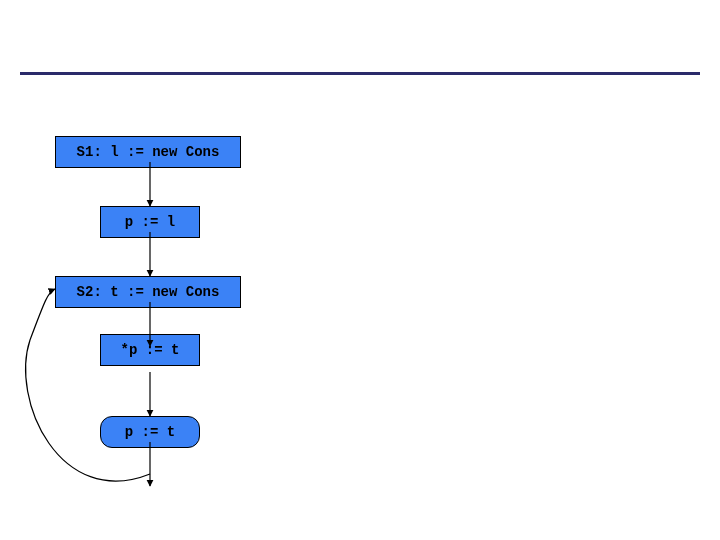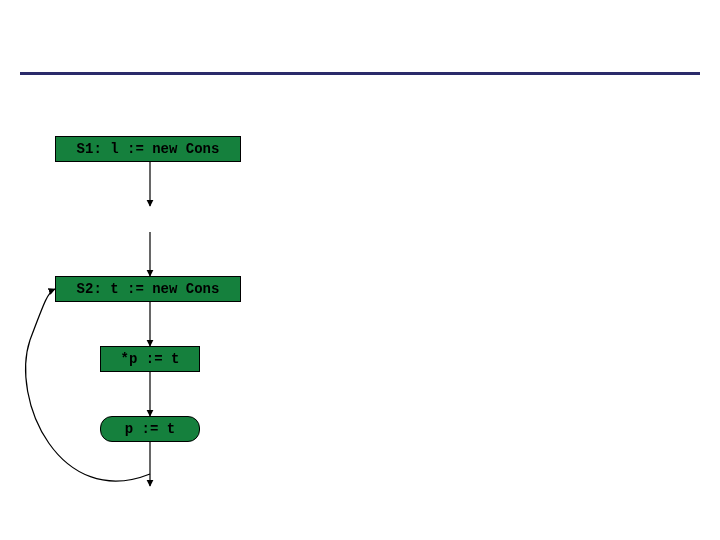--- a/index.html
+++ b/index.html
@@ -28,52 +28,53 @@
   .rule {
     position: absolute;
     left: 20px;
     right: 20px;
     top: 72px;
     border-top: 3px solid #2a2a6a;
   }
   .node {
     position: absolute;
     border: 1px solid #000;
-    background: #15803d;
+    background: #3b82f6;
     font-family: "Courier New", Courier, monospace;
     font-size: 14px;
     font-weight: bold;
     display: flex;
     align-items: center;
     justify-content: center;
     white-space: pre;
     box-sizing: border-box;
-    height: 26px;
+    height: 32px;
   }
   
   .n1 { left: 55px;  top: 136px; width: 186px; }
   .n2 { left: 100px; top: 206px; width: 100px; }
   .n3 { left: 55px;  top: 276px; width: 186px; }
-  .n4 { left: 100px; top: 346px; width: 100px; }
+  .n4 { left: 100px; top: 334px; width: 100px; }
   .n5 { left: 100px; top: 416px; width: 100px; border-radius: 12px; }
 
   svg.edges {
     position: absolute;
     left: 0; top: 0;
     width: 720px; height: 540px;
     pointer-events: none;
   }
 </style>
 </head>
 <body>
 
 <div class="slide">
   <div class="rule"></div>
 
   <div class="node n1">S1: l := new Cons</div>
+  <div class="node n2">p := l</div>
   <div class="node n3">S2: t := new Cons</div>
   <div class="node n4">*p := t</div>
   <div class="node n5">p := t</div>
 
   <svg class="edges">
     <defs>
       <marker id="arrow" viewBox="0 0 10 10" refX="9" refY="5" markerWidth="6" markerHeight="6" orient="auto-start-reverse">
         <path d="M 0 0 L 10 5 L 0 10 z" fill="#000"></path>
       </marker>
     </defs>

